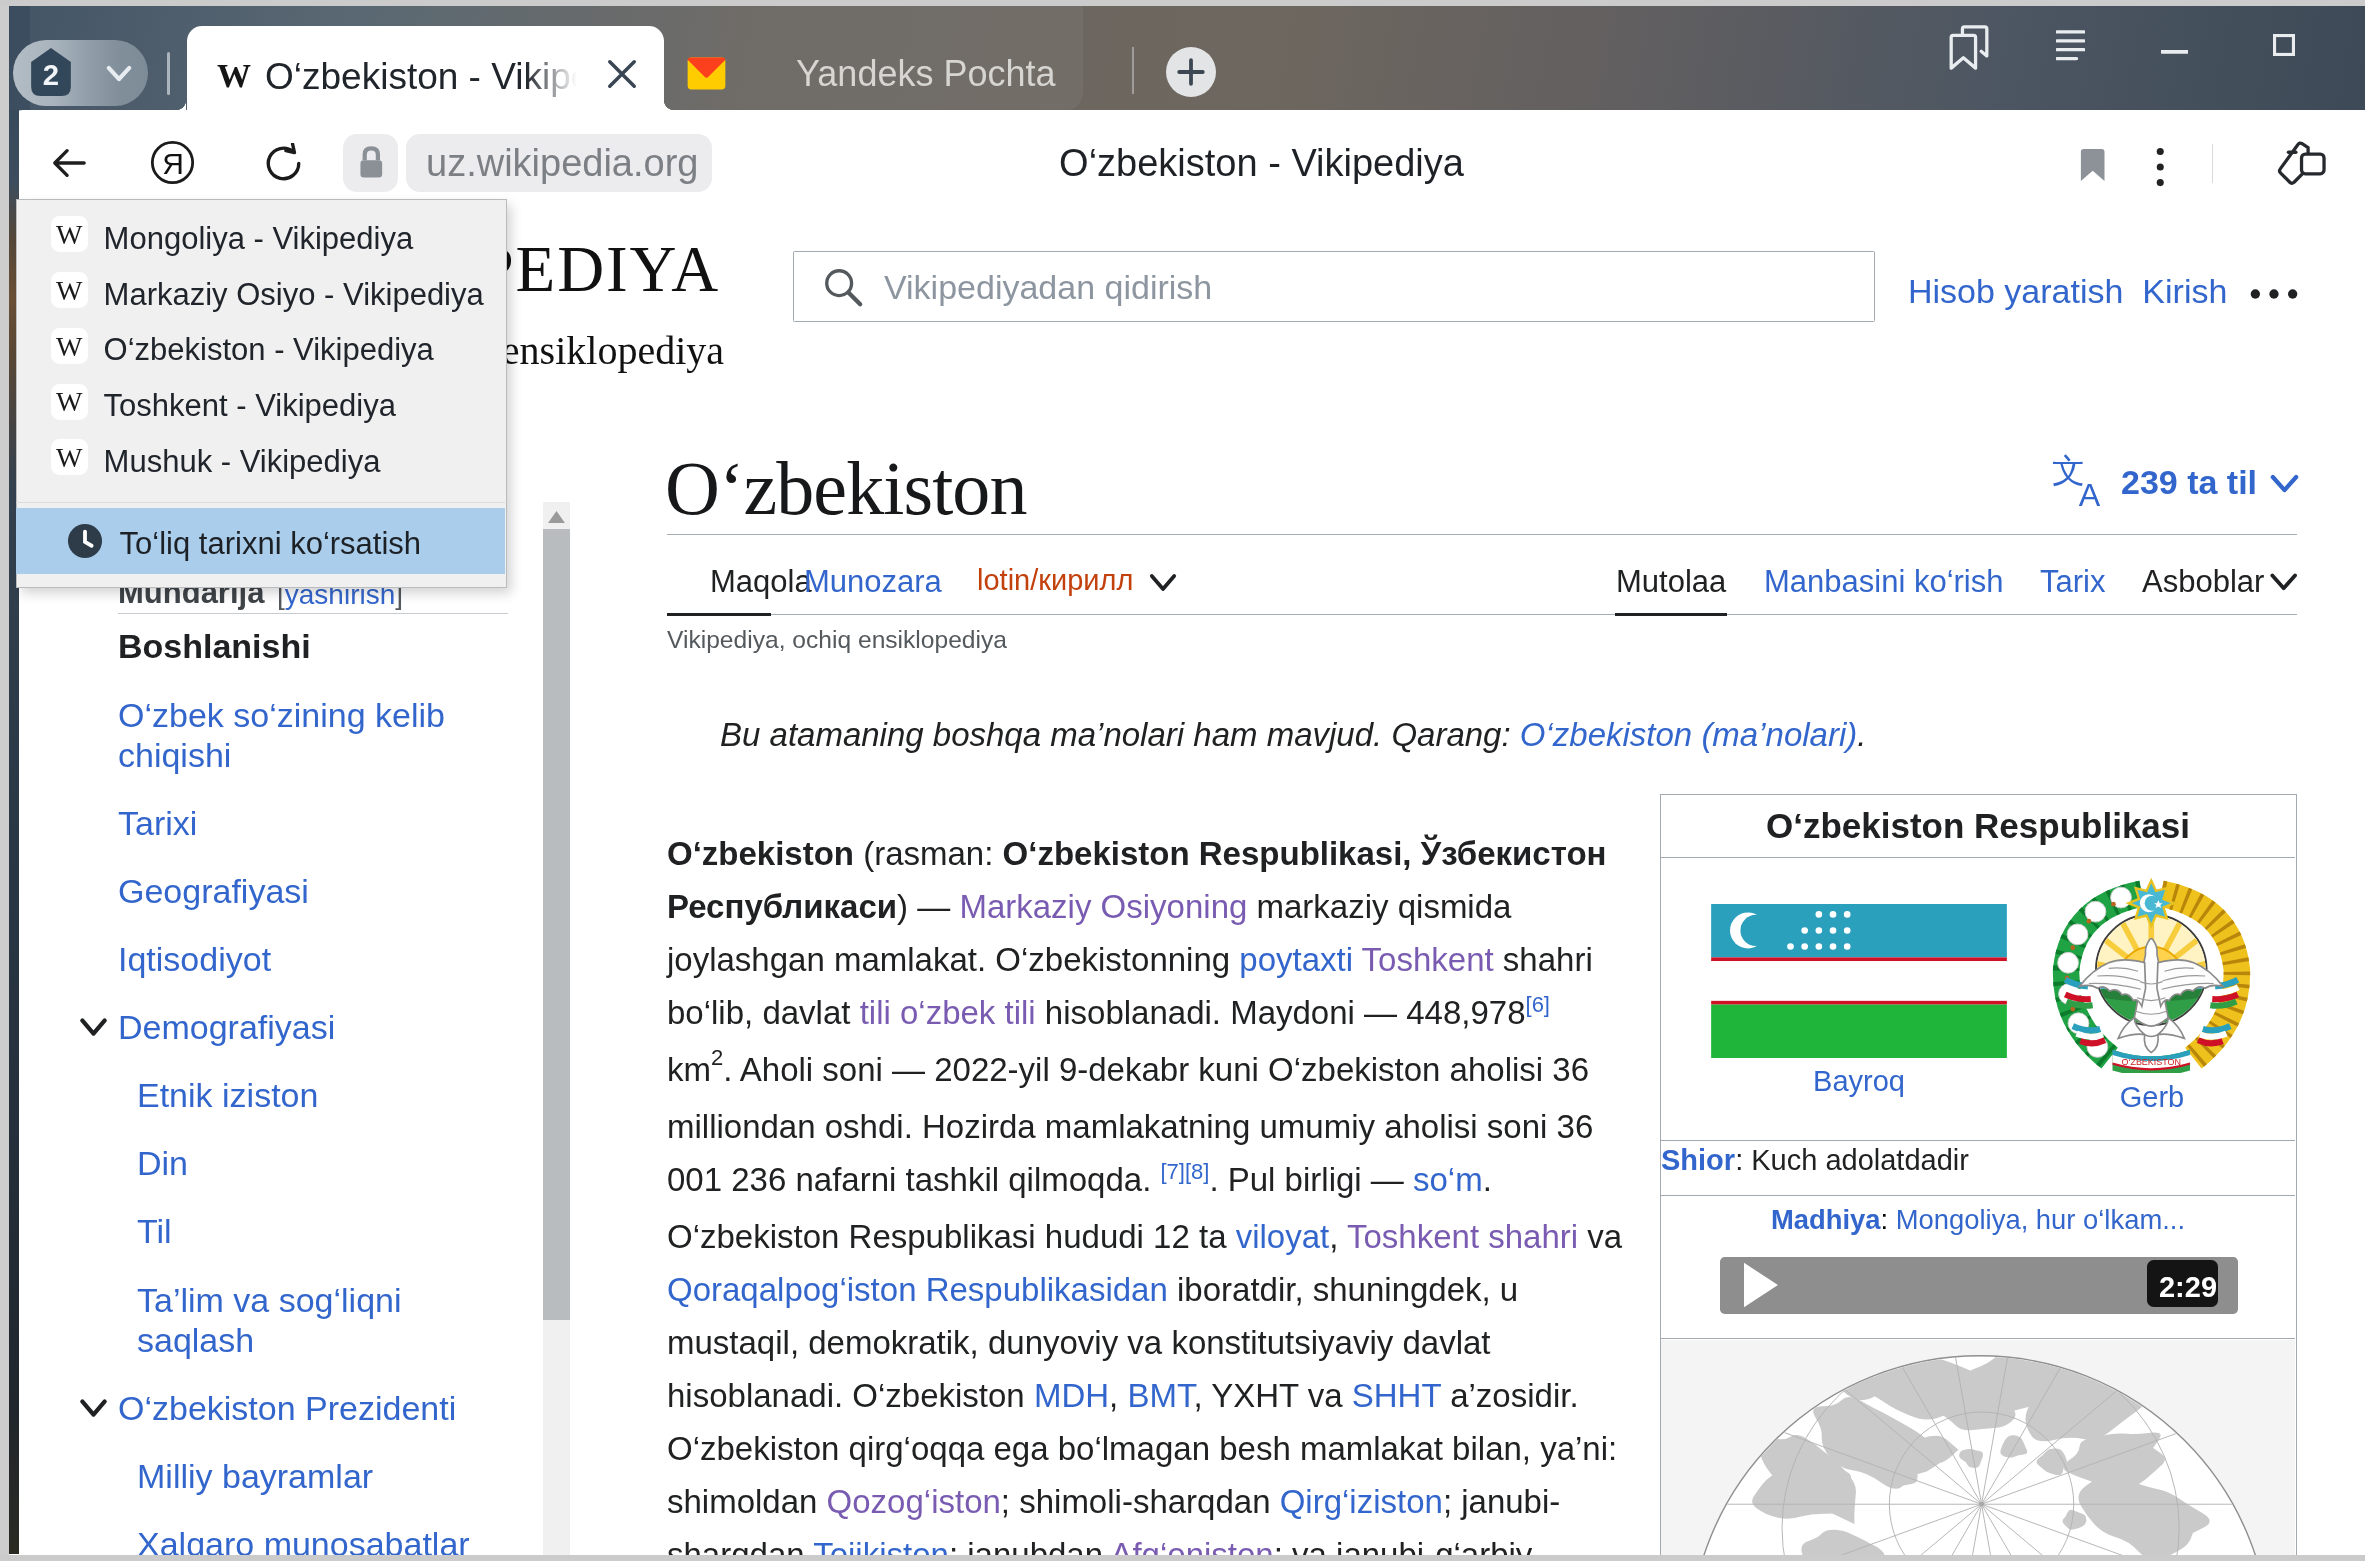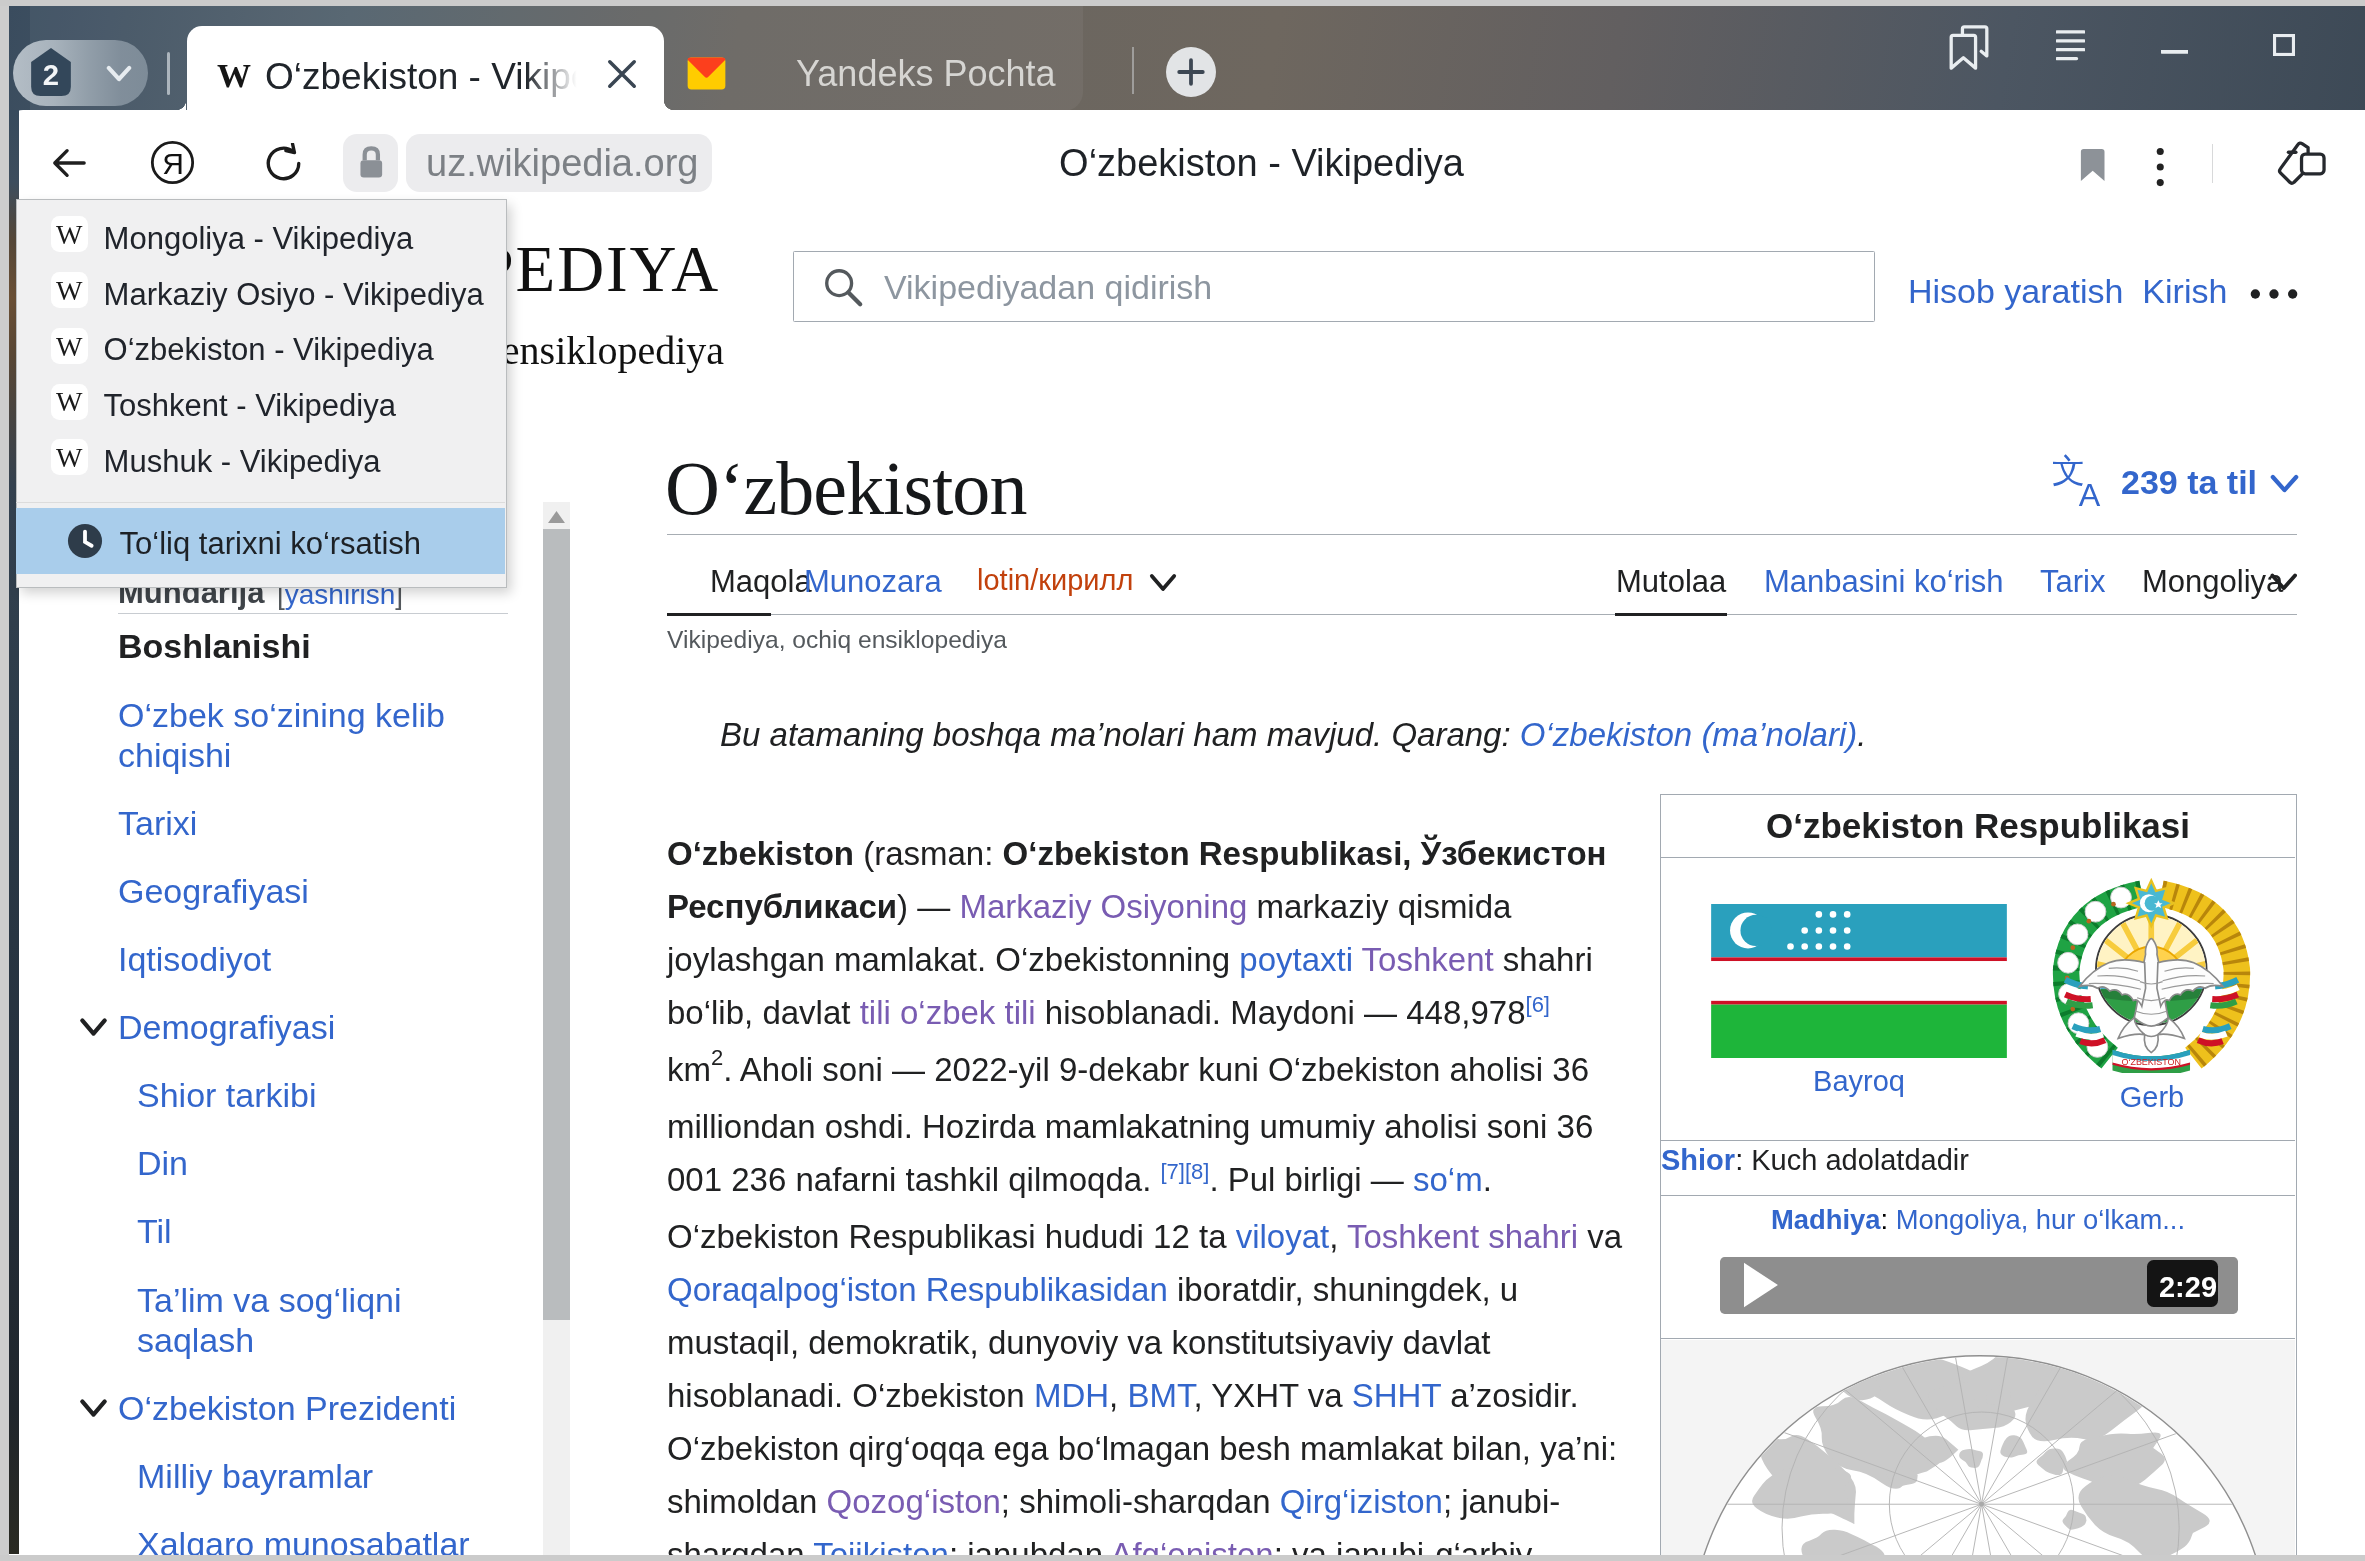--- a/index.html
+++ b/index.html
@@ -48,21 +48,21 @@
 
 <div class="abs" style="left:667px;top:564px;font-size:31px;color:#202122;margin-left:43px;">Maqola</div>
 <div class="abs blu" style="left:804px;top:564px;font-size:31px;">Munozara</div>
 <div class="abs" style="left:977px;top:564px;font-size:29px;color:#c2410c;text-align:right;">lotin/кирилл</div>
 <svg class="abs" style="left:1149px;top:573px;" width="28" height="20" viewBox="0 0 60 42">
   <path d="M6 6 L30 34 L54 6" fill="none" stroke="#202122" stroke-width="8" stroke-linecap="round" stroke-linejoin="round"></path>
 </svg>
 <div class="abs" style="left:1616px;top:564px;font-size:31px;color:#202122;">Mutolaa</div>
 <div class="abs blu" style="left:1764px;top:564px;font-size:31px;">Manbasini ko‘rish</div>
 <div class="abs blu" style="left:2040px;top:564px;font-size:31px;">Tarix</div>
-<div class="abs" style="left:2142px;top:564px;font-size:31px;color:#202122;">Mongoliya</div>
+<div class="abs" style="left:2142px;top:564px;font-size:31px;color:#202122;">Asboblar</div>
 <svg class="abs" style="left:2270px;top:573px;" width="27.4" height="19" viewBox="0 0 58 40">
   <path d="M5 5 L29 32 L53 5" fill="none" stroke="#202122" stroke-width="8" stroke-linecap="round" stroke-linejoin="round"></path>
 </svg>
 <div class="abs" style="left:667px;top:614px;width:1630px;height:1.4px;background:#a7adb3;"></div>
 <div class="abs" style="left:667px;top:613px;width:104px;height:3.3px;background:#202122;"></div>
 <div class="abs" style="left:1615px;top:613px;width:112px;height:3.3px;background:#202122;"></div>
 
 <div class="abs" style="left:667px;top:626px;font-size:24.6px;color:#54595d;">Vikipediya, ochiq ensiklopediya</div>
 
 <div class="abs" style="left:720px;top:716px;font-size:33px;font-style:italic;color:#202122;">Bu atamaning boshqa ma’nolari ham mavjud. Qarang: <a class="blu">O‘zbekiston (ma’nolari)</a>.</div>
@@ -267,21 +267,21 @@
 
 <div class="abs" style="left:118px;top:623px;font-size:34px;line-height:47px;color:#202122;font-weight:bold;">Boshlanishi</div>
 <div class="abs blu" style="left:118px;top:695px;font-size:34px;line-height:40px;">O‘zbek so‘zining kelib<br>chiqishi</div>
 <div class="abs blu" style="left:118px;top:800px;font-size:34px;line-height:47px;">Tarixi</div>
 <div class="abs blu" style="left:118px;top:868px;font-size:34px;line-height:47px;">Geografiyasi</div>
 <div class="abs blu" style="left:118px;top:936px;font-size:34px;line-height:47px;">Iqtisodiyot</div>
 <svg class="abs" style="left:79px;top:1017px;" width="29" height="21" viewBox="0 0 62 44">
   <path d="M7 7 L31 35 L55 7" fill="none" stroke="#202122" stroke-width="9" stroke-linecap="round" stroke-linejoin="round"></path>
 </svg>
 <div class="abs blu" style="left:118px;top:1004px;font-size:34px;line-height:47px;">Demografiyasi</div>
-<div class="abs blu" style="left:137px;top:1072px;font-size:34px;line-height:47px;">Shior tarkibi</div>
+<div class="abs blu" style="left:137px;top:1072px;font-size:34px;line-height:47px;">Etnik iziston</div>
 <div class="abs blu" style="left:137px;top:1140px;font-size:34px;line-height:47px;">Din</div>
 <div class="abs blu" style="left:137px;top:1208px;font-size:34px;line-height:47px;">Til</div>
 <div class="abs blu" style="left:137px;top:1280px;font-size:34px;line-height:40px;">Ta’lim va sog‘liqni<br>saqlash</div>
 <svg class="abs" style="left:79px;top:1398px;" width="29" height="21" viewBox="0 0 62 44">
   <path d="M7 7 L31 35 L55 7" fill="none" stroke="#202122" stroke-width="9" stroke-linecap="round" stroke-linejoin="round"></path>
 </svg>
 <div class="abs blu" style="left:118px;top:1385px;font-size:34px;line-height:47px;">O‘zbekiston Prezidenti</div>
 <div class="abs blu" style="left:137px;top:1453px;font-size:34px;line-height:47px;">Milliy bayramlar</div>
 <div class="abs blu" style="left:137px;top:1521px;font-size:34px;line-height:47px;">Xalqaro munosabatlar</div>
 

